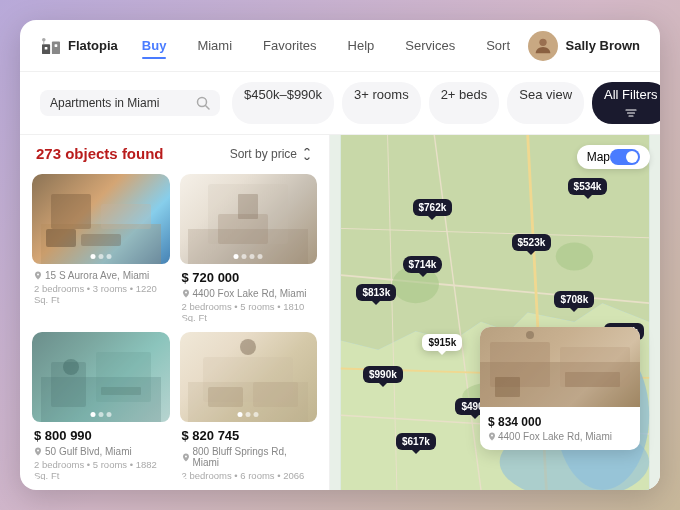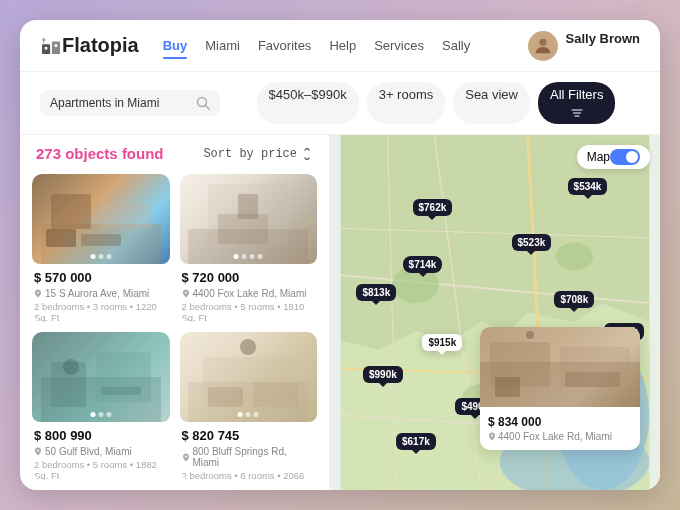--- a/index.html
+++ b/index.html
@@ -28,33 +28,34 @@
       display: flex;
       align-items: center;
       padding: 0 20px;
       height: 52px;
       border-bottom: 1px solid #f0f0f0;
       flex-shrink: 0;
     }
     .logo {
       display: flex;
       align-items: center;
+      gap: 6px;
       font-weight: 700;
-      font-size: 20px;
+      font-size: 13px;
       color: #222;
       margin-right: 24px;
     }
     .logo-icon {
       width: 22px;
       height: 18px;
     }
     .nav {
       display: flex;
       align-items: center;
-      gap: 18px;
+      gap: 31px;
       flex: 1;
     }
     .nav-item {
       font-size: 13px;
       color: #555;
       cursor: pointer;
       padding: 4px 0;
       position: relative;
     }
     .nav-item.active {
@@ -66,20 +67,21 @@
       position: absolute;
       bottom: -2px;
       left: 0;
       right: 0;
       height: 2px;
       background: #4a7cff;
       border-radius: 2px;
     }
     .user-area {
       display: flex;
+      align-items: center;
       gap: 8px;
       font-size: 13px;
       font-weight: 600;
       color: #222;
     }
     .avatar {
       width: 30px;
       height: 30px;
       border-radius: 50%;
       background: #c8a882;
@@ -156,30 +158,29 @@
     .results-header {
       display: flex;
       align-items: center;
       padding: 10px 16px 6px;
       justify-content: space-between;
       flex-shrink: 0;
     }
     .results-count {
       font-size: 15px;
       font-weight: 700;
-      color: #ec4899;
+      color: #b91c1c;
     }
     .sort-label {
       font-size: 12px;
       color: #555;
       display: flex;
       align-items: center;
       gap: 4px;
       cursor: pointer;
-      font-family: Liberation Mono, monospace;
     }
     .listings-grid {
       display: grid;
       grid-template-columns: 1fr 1fr;
       gap: 10px;
       padding: 6px 12px 10px;
       overflow-y: auto;
       flex: 1;
     }
     .listing-card {
@@ -367,21 +368,21 @@
         <rect x="3.5" y="3" width="1" height="5" fill="#aaa"></rect>
       </svg>
       <span>Flatopia</span>
     </div>
     <nav class="nav">
       <span class="nav-item active">Buy</span>
       <span class="nav-item">Miami</span>
       <span class="nav-item">Favorites</span>
       <span class="nav-item">Help</span>
       <span class="nav-item">Services</span>
-      <span class="nav-item">Sally</span>
+      <span class="nav-item">Sort</span>
     </nav>
     <div class="user-area">
       <div class="avatar">
         <svg viewBox="0 0 24 24" fill="#7a5c3a" xmlns="http://www.w3.org/2000/svg">
           <circle cx="12" cy="8" r="4" fill="#9a7050"></circle>
           <path d="M4 20c0-4 3.6-7 8-7s8 3 8 7" fill="#8a6040"></path>
         </svg>
       </div>
       <span>Sally Brown</span>
     </div>
@@ -391,20 +392,21 @@
     <div class="search-input-wrap">
       <input type="text" value="Apartments in Miami" style="">
       <svg width="14" height="14" viewBox="0 0 14 14" fill="none">
         <circle cx="6" cy="6" r="4.5" stroke="#aaa" stroke-width="1.5"></circle>
         <line x1="9.5" y1="9.5" x2="13" y2="13" stroke="#aaa" stroke-width="1.5" stroke-linecap="round"></line>
       </svg>
     </div>
     <div class="filter-pills">
       <span class="pill">$450k–$990k</span>
       <span class="pill">3+ rooms</span>
+      <span class="pill">2+ beds</span>
       <span class="pill">Sea view</span>
       <span class="pill dark">
         <span>All Filters</span>
         <svg width="12" height="12" viewBox="0 0 12 12" fill="none">
           <line x1="1" y1="3" x2="11" y2="3" stroke="#fff" stroke-width="1.2" stroke-linecap="round"></line>
           <line x1="2.5" y1="6" x2="9.5" y2="6" stroke="#fff" stroke-width="1.2" stroke-linecap="round"></line>
           <line x1="4" y1="9" x2="8" y2="9" stroke="#fff" stroke-width="1.2" stroke-linecap="round"></line>
         </svg>
       </span>
     </div>
@@ -437,21 +439,20 @@
                 <rect x="40" y="60" width="40" height="12" fill="rgba(100,80,60,0.3)" rx="2"></rect>
               </svg>
             </div>
             <div class="dots">
               <div class="dot active"></div>
               <div class="dot"></div>
               <div class="dot"></div>
             </div>
           </div>
           <div class="listing-info">
-            <div class="listing-price">$ 570 000</div>
             <div class="listing-address">
               <svg width="8" height="9" viewBox="0 0 8 9">
                 <path d="M4 0.5C2.3 0.5 1 1.8 1 3.5c0 2.5 3 5 3 5s3-2.5 3-5c0-1.7-1.3-3-3-3z" fill="#aaa"></path>
                 <circle cx="4" cy="3.5" r="1" fill="#fff"></circle>
               </svg>
               <span>15 S Aurora Ave, Miami</span>
             </div>
             <div class="listing-details">2 bedrooms  •  3 rooms  •  1220 Sq. Ft</div>
           </div>
         </div>

